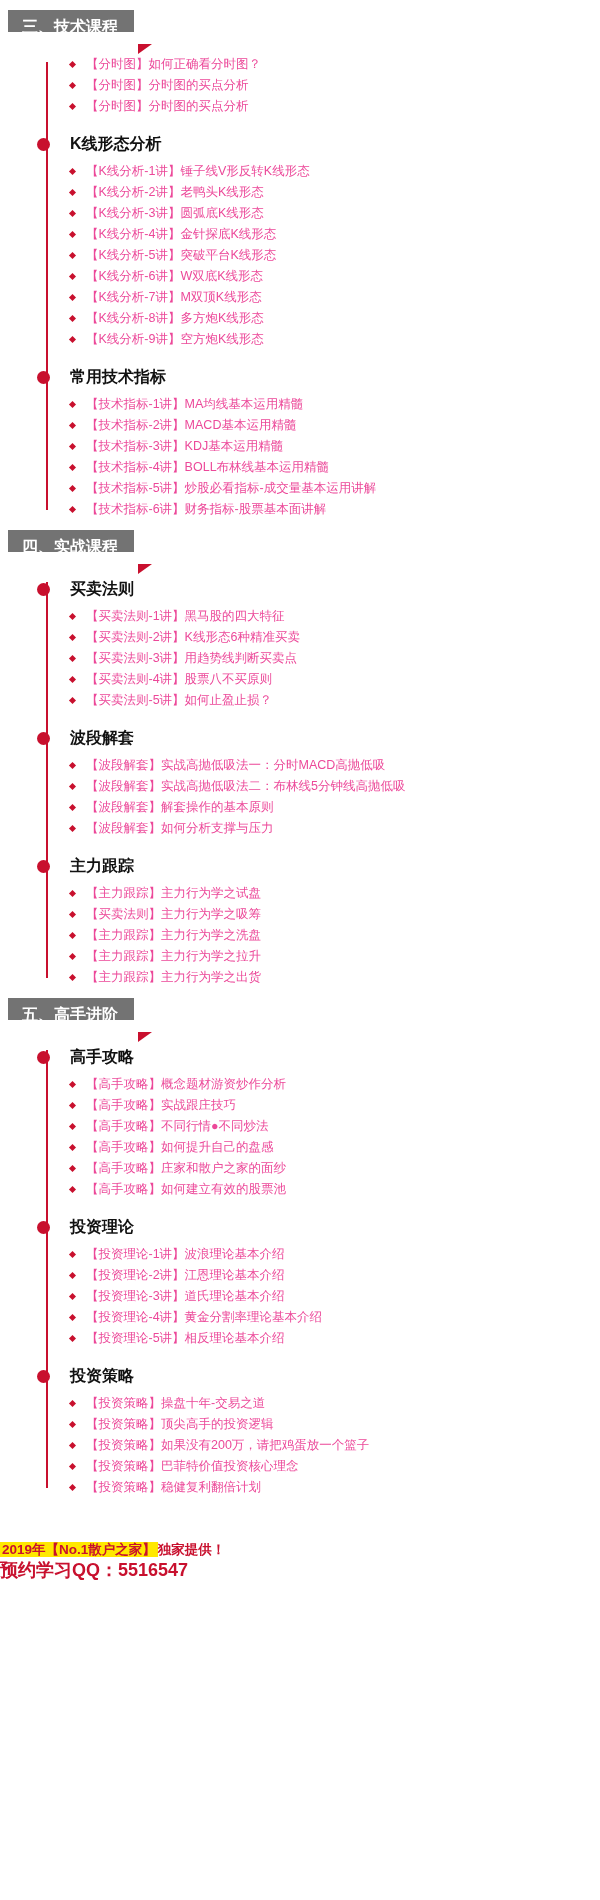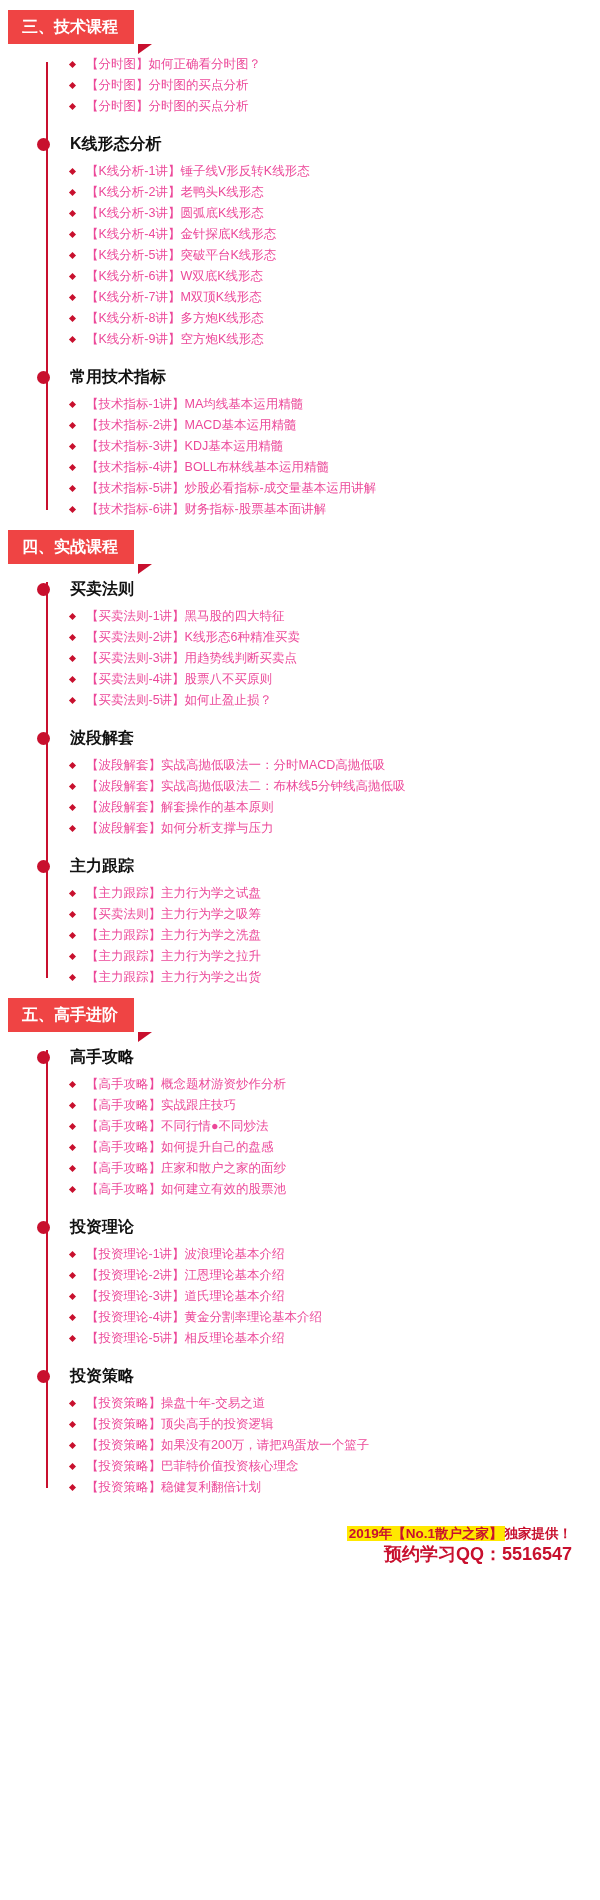--- a/index.html
+++ b/index.html
@@ -26,22 +26,22 @@
   }
   .banner {
     position: relative;
     display: block;
     height: 34px;
     margin: 10px 0 0 8px;
   }
   .banner-body {
     position: absolute;
     left: 0; top: 0;
-    height: 34px;
-    background: #ef4444;
+    height: 22px;
+    background: #737373;
     color: #ffffff;
     font-size: 16px;
     font-weight: bold;
     line-height: 34px;
     padding: 0 16px 0 14px;
     white-space: nowrap;
   }
   .banner-tail {
     position: absolute;
     top: 34px;
@@ -102,23 +102,22 @@
     left: 6px;
     top: 8px;
     width: 5px; height: 5px;
     background: #c8102e;
     transform: rotate(45deg);
   }
   .spacer-sm { height: 8px; }
 
   
   .footer {
-    margin-top: 26px;
+    margin-top: 42px;
     padding-right: 28px;
-    text-align: right;
   }
   .footer-line1 {
     font-size: 13.5px;
     font-weight: bold;
     color: #c8102e;
     line-height: 20px;
   }
   .footer-line1 .hl {
     background: #ffe800;
     color: #c8102e;

